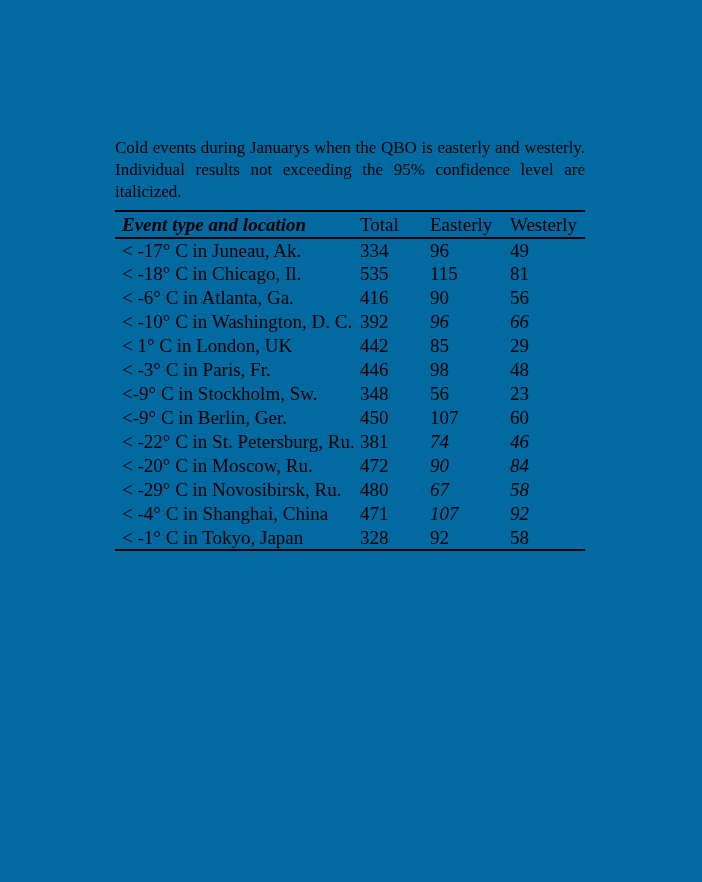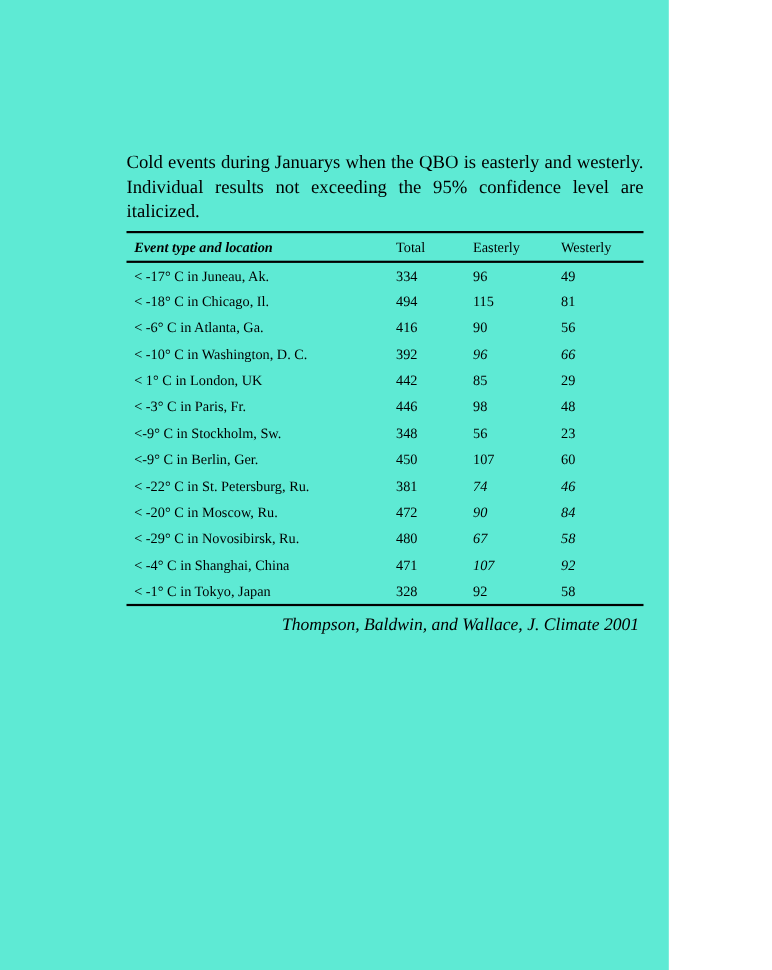--- a/index.html
+++ b/index.html
@@ -4,22 +4,22 @@
 <style>
   * { margin: 0; padding: 0; box-sizing: border-box; }
   html, body { background: #ffffff; }
   body {
     width: 702px; height: 882px;
     font-family: "Liberation Serif", "DejaVu Serif", serif;
     color: #000000;
   }
   .page {
     position: relative;
-    width: 608px; height: 882px;
-    background: #5eead4;
+    width: 702px; height: 882px;
+    background: #0369a1;
     overflow: hidden;
   }
   .content {
     position: absolute;
     left: 115px; top: 137px;
     width: 470px;
   }
   .caption {
     font-size: 17px;
     line-height: 22px;
@@ -28,21 +28,21 @@
   }
   table.events {
     width: 470px;
     border-collapse: collapse;
     table-layout: fixed;
     border-top: 2px solid #000;
     border-bottom: 2px solid #000;
   }
   table.events thead tr { border-bottom: 2px solid #000; }
   th, td {
-    font-size: 13px;
+    font-size: 19px;
     font-weight: normal;
     padding: 0;
     vertical-align: middle;
     white-space: nowrap;
     overflow: hidden;
   }
   th { height: 27px; }
   td { height: 24px; }
   .col-label { text-align: left; padding-left: 7px; }
   .col-num   { text-align: left; }
@@ -86,21 +86,21 @@
       </thead>
       <tbody>
         <tr>
           <td class="col-label">&lt; -17° C in Juneau, Ak.</td>
           <td class="col-num">334</td>
           <td class="col-num" data-style="normal">96</td>
           <td class="col-num" data-style="normal">49</td>
         </tr>
         <tr>
           <td class="col-label">&lt; -18° C in Chicago, Il.</td>
-          <td class="col-num">494</td>
+          <td class="col-num">535</td>
           <td class="col-num" data-style="normal">115</td>
           <td class="col-num" data-style="normal">81</td>
         </tr>
         <tr>
           <td class="col-label">&lt; -6° C in Atlanta, Ga.</td>
           <td class="col-num">416</td>
           <td class="col-num" data-style="normal">90</td>
           <td class="col-num" data-style="normal">56</td>
         </tr>
         <tr>
@@ -159,16 +159,15 @@
         </tr>
         <tr>
           <td class="col-label">&lt; -1° C in Tokyo, Japan</td>
           <td class="col-num">328</td>
           <td class="col-num" data-style="normal">92</td>
           <td class="col-num" data-style="normal">58</td>
         </tr>
       </tbody>
     </table>
 
-    <p class="citation">Thompson, Baldwin, and Wallace, J. Climate 2001</p>
 
   </div>
 </div>
 
 </body></html>

